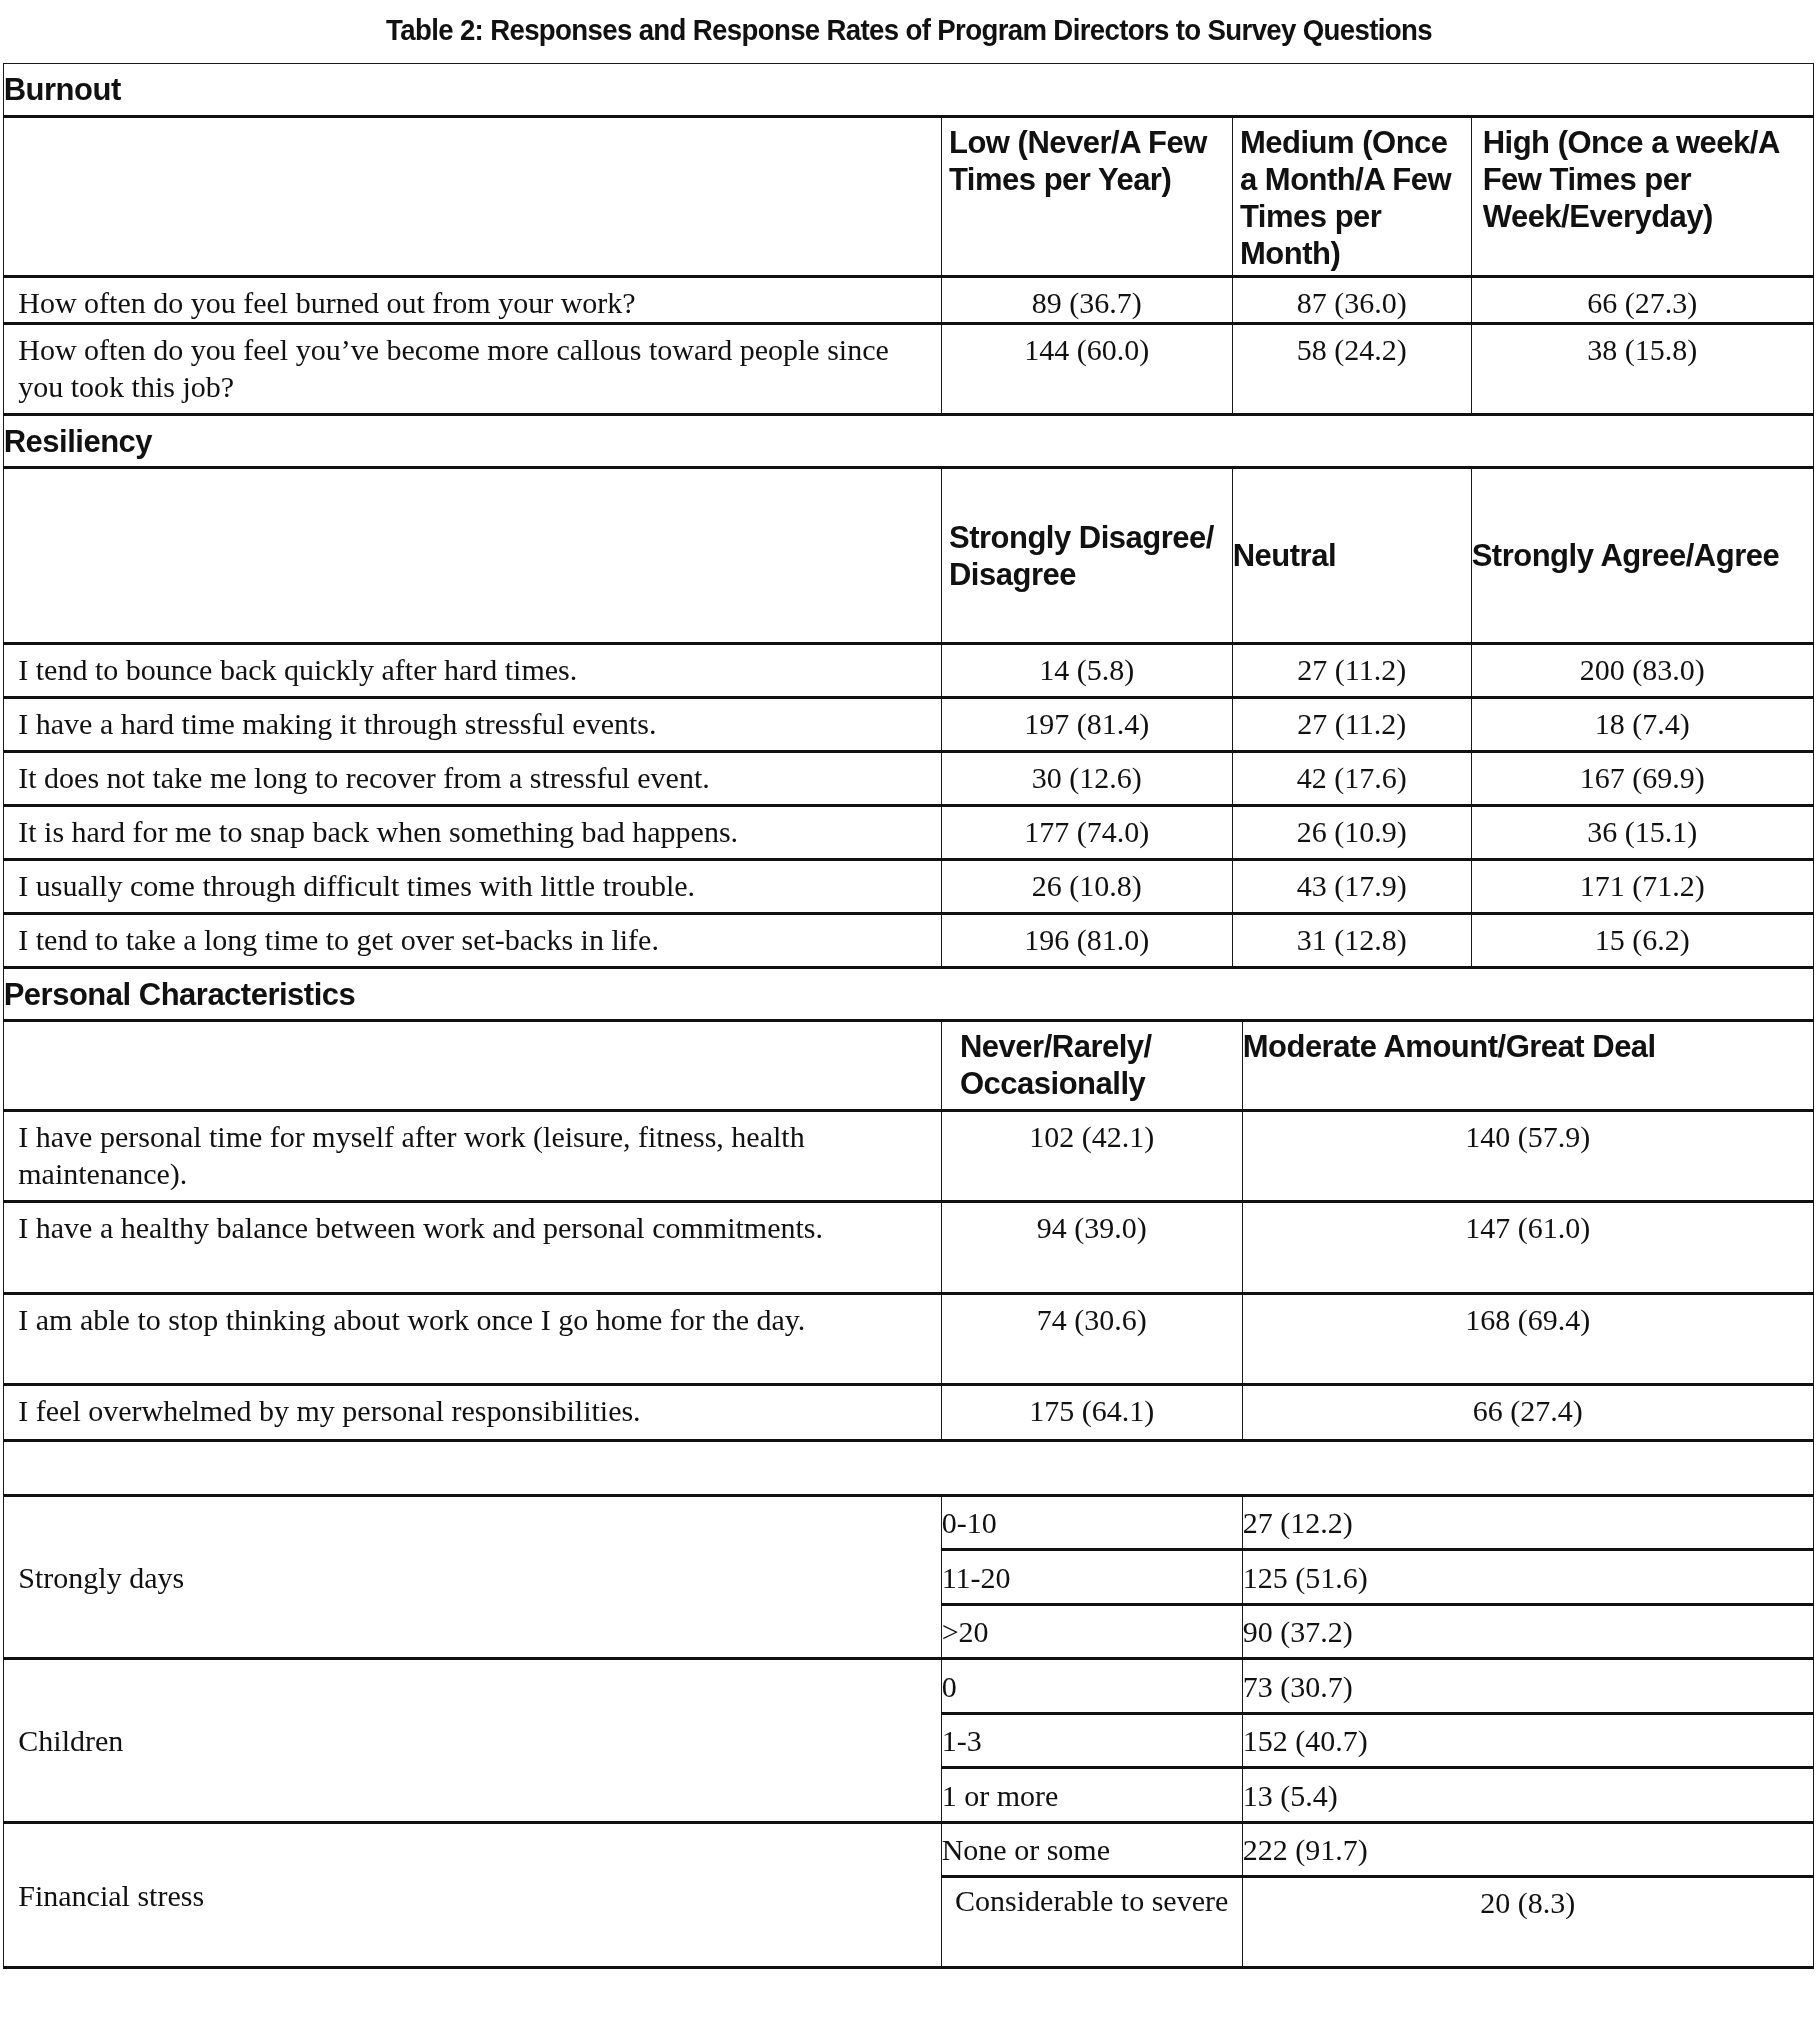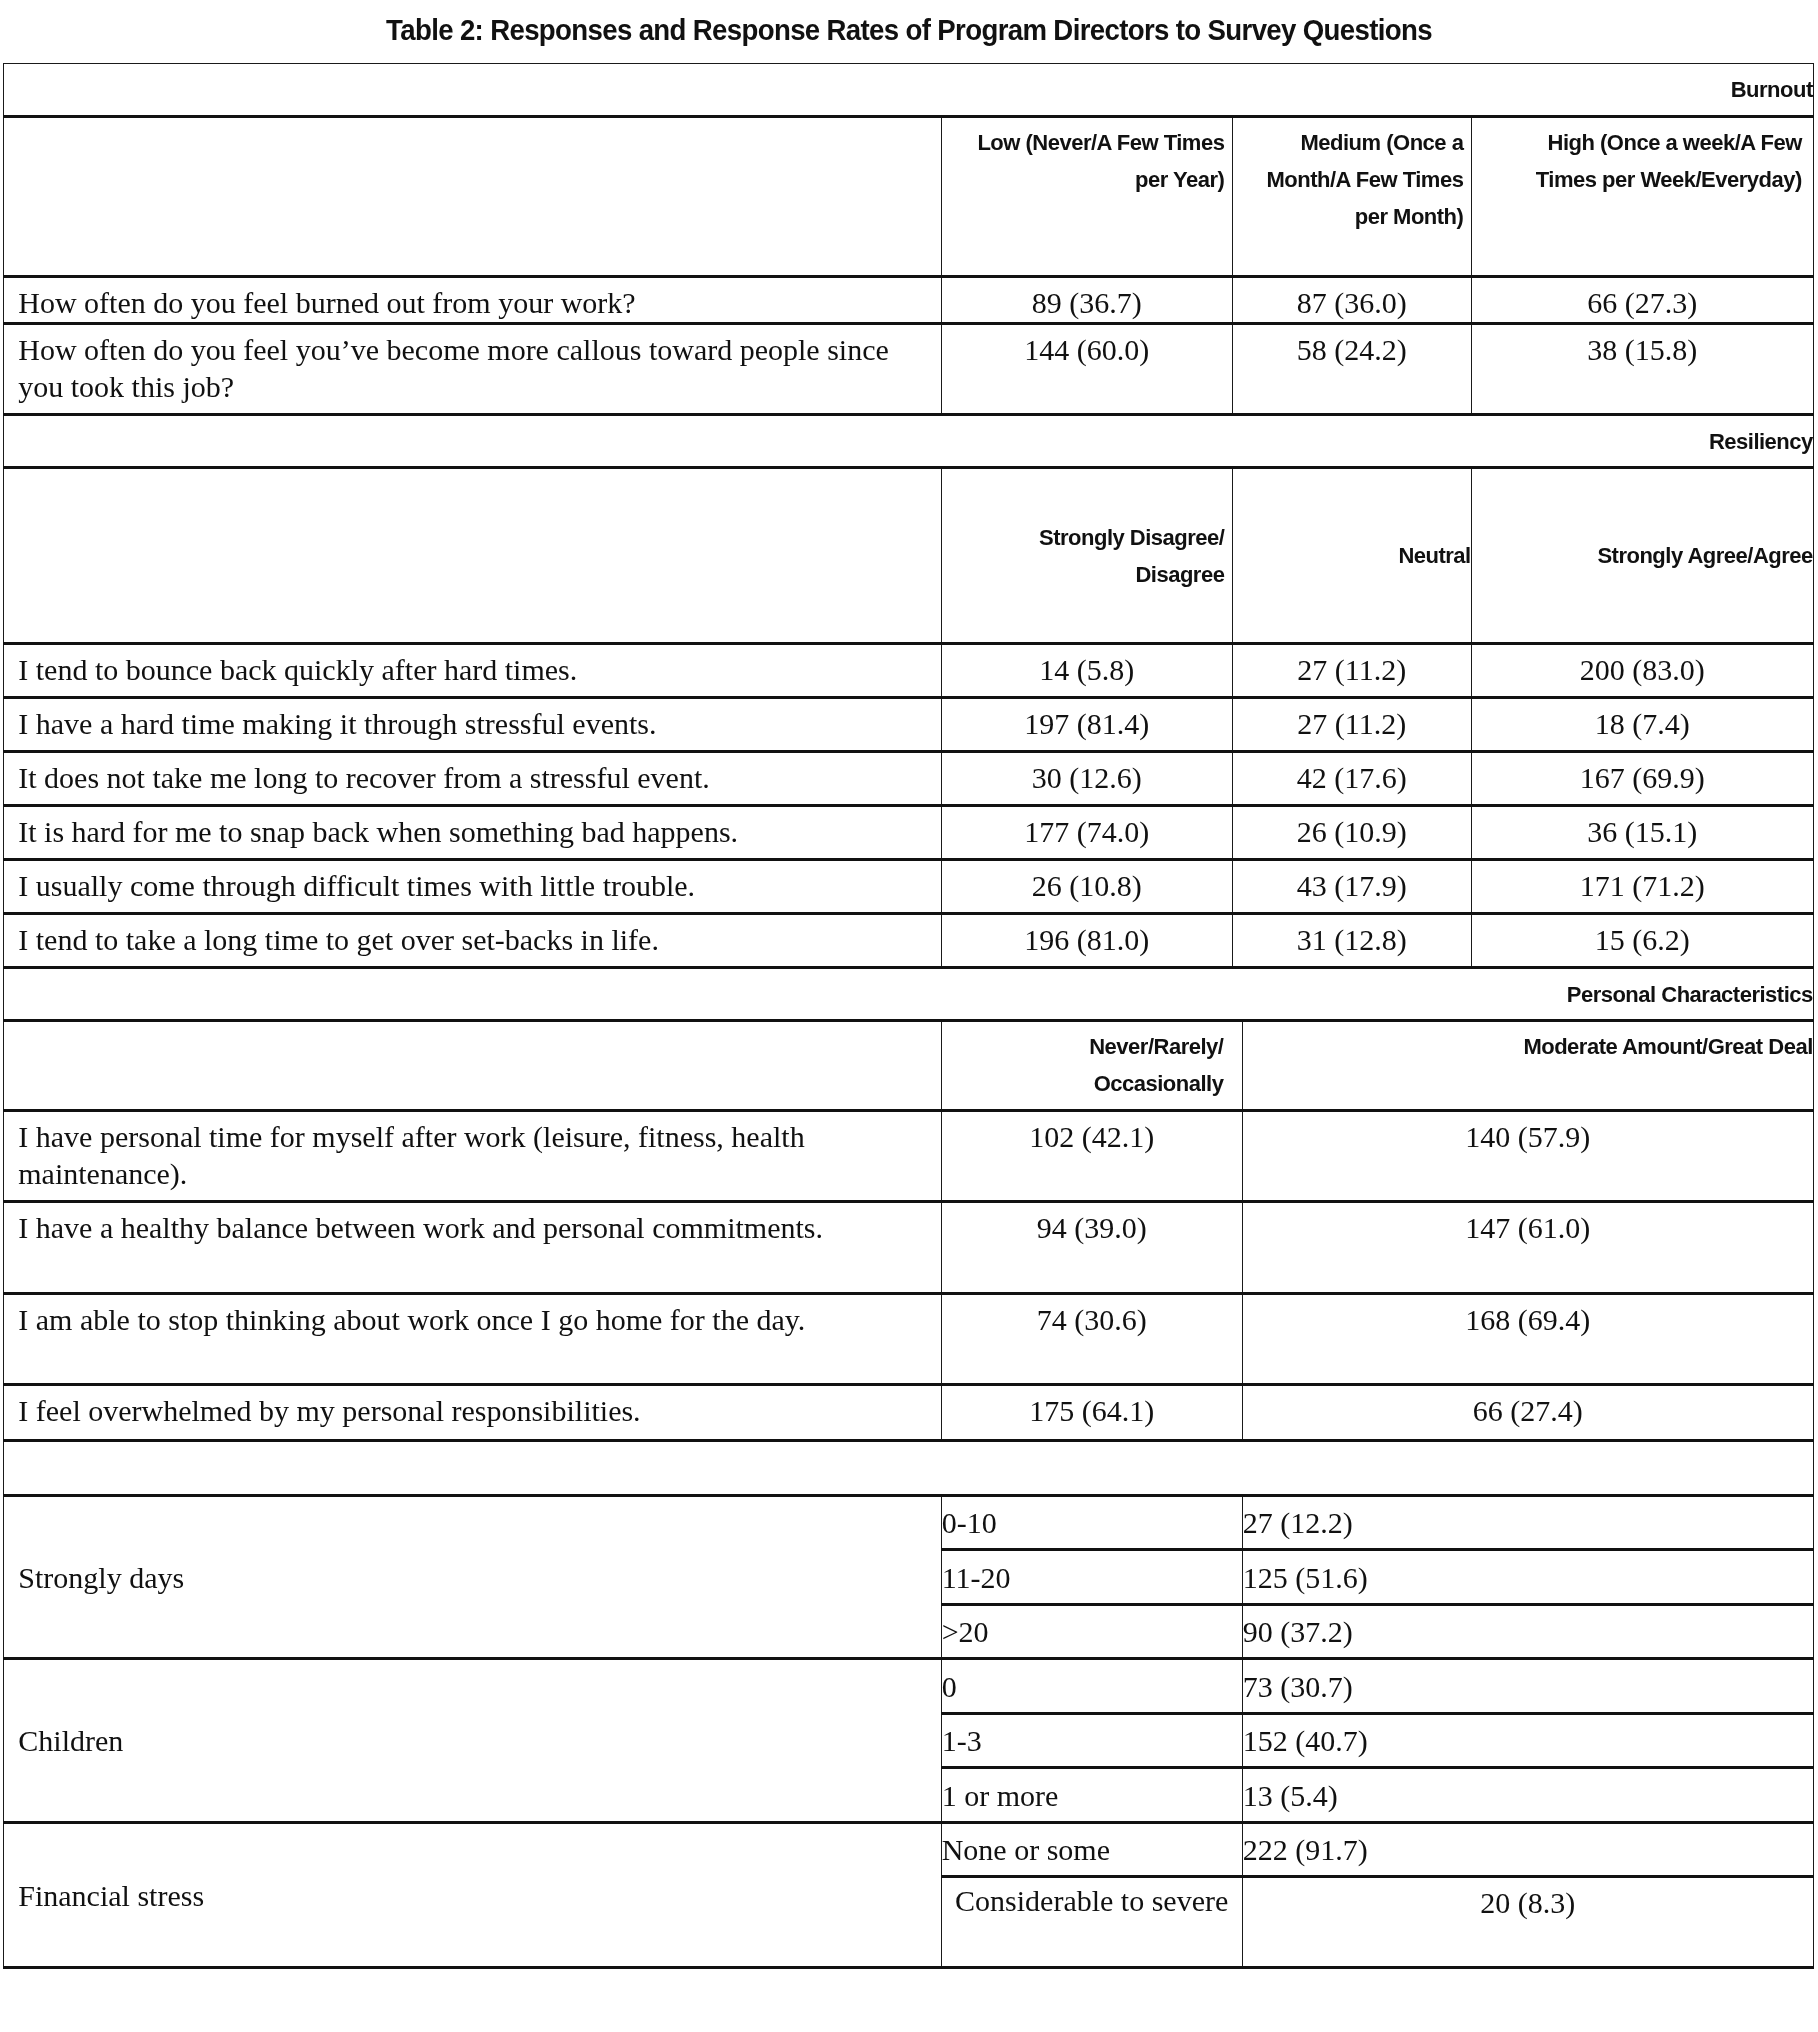--- a/index.html
+++ b/index.html
@@ -4,22 +4,22 @@
 <style>
   html, body { margin:0; padding:0; background:#ffffff; }
   body { width:1818px; height:2032px; position:relative; overflow:hidden; color:#111; }
   .title { position:absolute; left:0; top:12.8px; width:1818px; text-align:center;
     font-family:"Liberation Sans", sans-serif; font-weight:bold; font-size:30px;
     letter-spacing:-0.7px; transform:scaleX(0.92); }
   table { position:absolute; left:2.7px; top:63px; width:1811px; border-collapse:collapse;
     table-layout:fixed; }
   td { border:1.8px solid #1a1a1a; padding:0; box-sizing:border-box; }
   .serif { font-family:"Liberation Serif", serif; font-size:30px; line-height:37px; }
-  .hdr { font-family:"Liberation Sans", sans-serif; font-weight:bold; font-size:22px;
-    line-height:37px; text-align:right; letter-spacing:-0.5px; }
+  .hdr { font-family:"Liberation Sans", sans-serif; font-weight:bold; font-size:31px;
+    line-height:37px; text-align:left; letter-spacing:-0.5px; }
   .sec { height:53px; vertical-align:middle; }
   .q { padding:5.5px 14.6px 0 14.6px; vertical-align:top; text-align:left; }
   .v { text-align:center; vertical-align:top; padding-top:5.5px; }
   .vm { text-align:left; vertical-align:middle; }
   .lbl { padding-left:14.6px; vertical-align:middle; }
   .thick-top td { border-top:3.7px solid #111; }
 </style>
 </head>
 <body>
 

